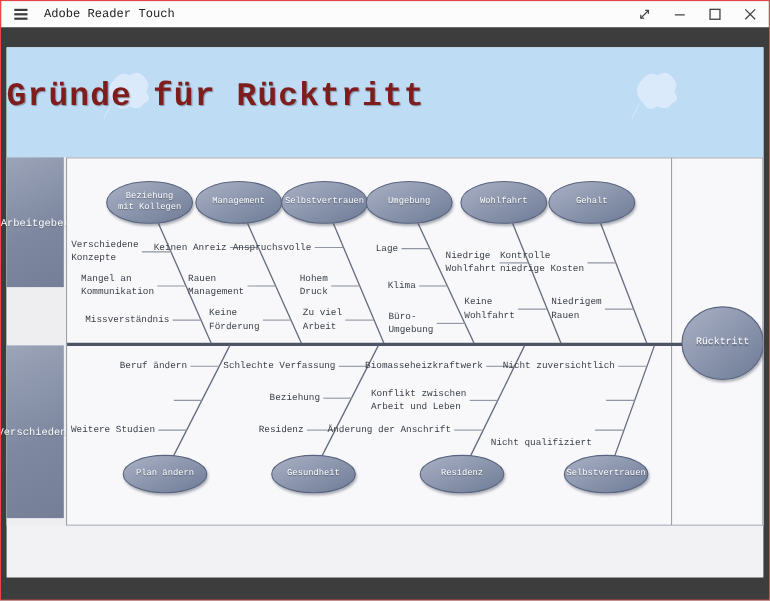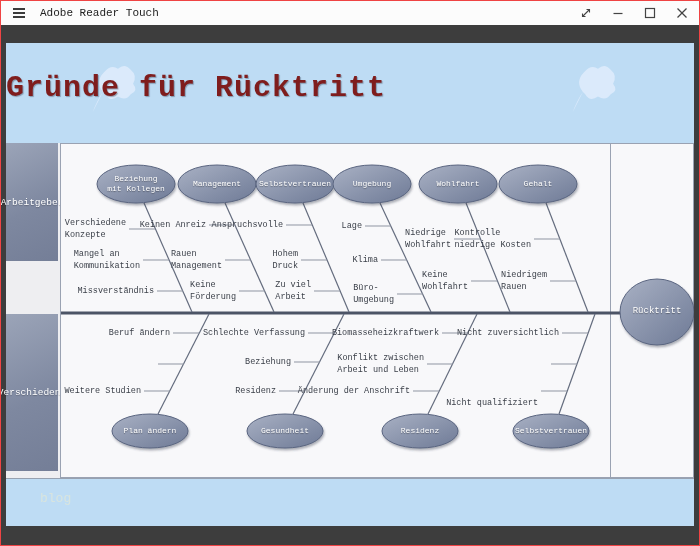--- a/index.html
+++ b/index.html
@@ -240,19 +240,16 @@
         <div class="cause" style="left:285px;top:219px">Beziehung</div>
         <div class="cause" style="left:270px;top:248px">Residenz</div>
         <div class="cause" style="left:433px;top:190px">Biomasseheizkraftwerk</div>
         <div class="cause" style="left:418px;top:221px">Konflikt zwischen
 Arbeit und Leben</div>
         <div class="cause" style="left:404px;top:248px">Änderung der Anschrift</div>
         <div class="cause" style="left:553px;top:190px">Nicht zuversichtlich</div>
         <div class="cause" style="left:532px;top:260px">Nicht qualifiziert</div>
       </div>
 
-      <div class="page-footer">
-        <div class="blog-text">blog</div>
-      </div>
 
     </div>
   </div>
 </div>
 
 </body></html>

